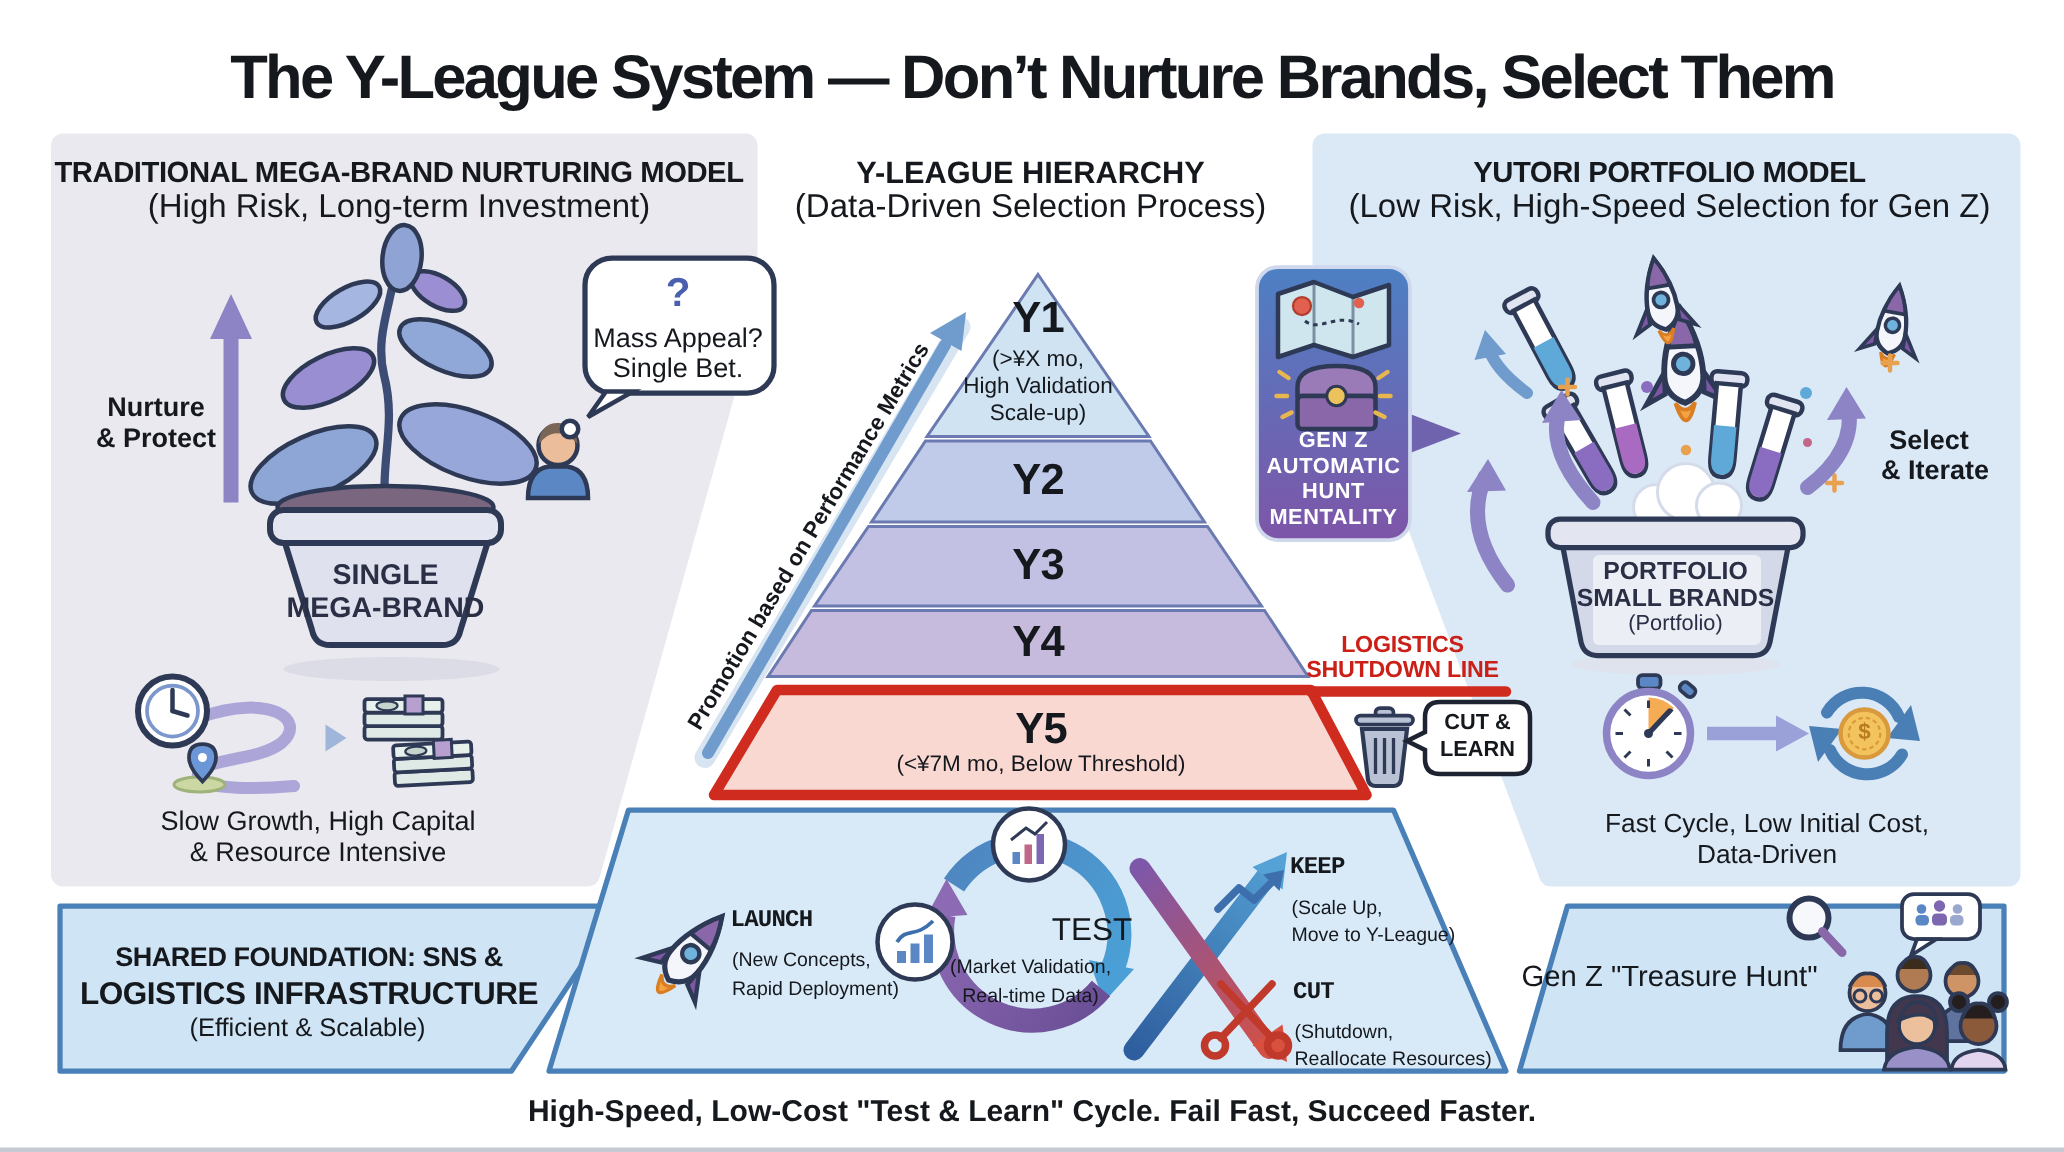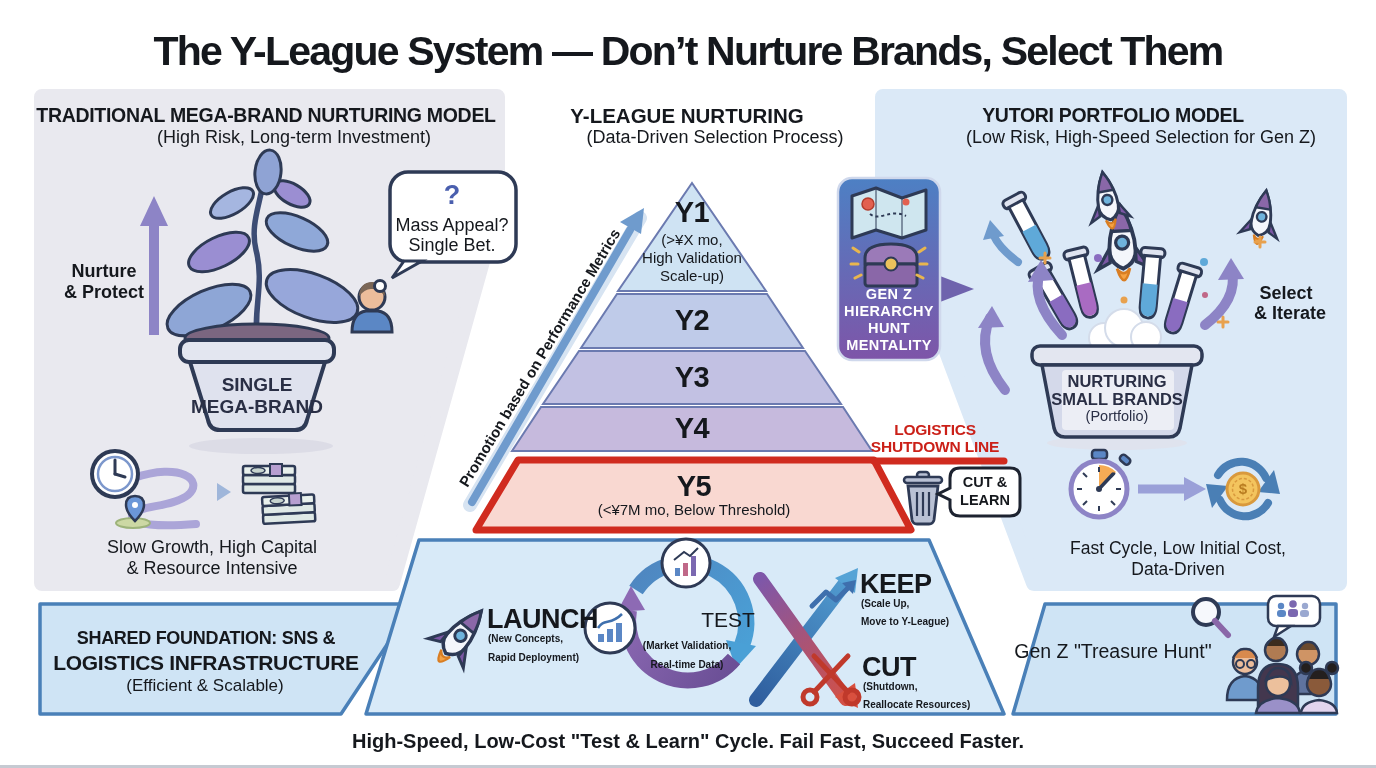--- a/index.html
+++ b/index.html
@@ -2,30 +2,30 @@
 <html><head>
 <meta charset="utf-8">
 <style>
   html,body{margin:0;padding:0;background:#ffffff;font-family:"Liberation Sans",sans-serif;}
   #stage{position:relative;width:1376px;height:768px;background:#ffffff;overflow:hidden;}
   #bg{position:absolute;left:0;top:0;}
   .tc{position:absolute;transform:translate(-50%,-50%);white-space:nowrap;text-align:center;color:#15181d;line-height:1.1;}
   .tl{position:absolute;white-space:nowrap;color:#15181d;line-height:1.1;}
   .h1{font-size:41px;font-weight:700;letter-spacing:-1.8px;}
   .ph{font-size:19.5px;font-weight:700;letter-spacing:-0.3px;}
-  .ps{font-size:18px;margin-left:28px;}
+  .ps{font-size:22px;}
   .small{font-size:15px;}
-  .cap{font-size:10px;font-weight:bold;}
+  .cap{font-size:13px;}
   .med{font-size:18px;}
   .ylab{font-size:29px;font-weight:700;letter-spacing:-0.5px;}
   .red{color:#cb2018;font-weight:700;font-size:15.5px;letter-spacing:-0.2px;}
   .bold{font-weight:700;}
   .white{color:#ffffff;}
   .rot{transform:translate(-50%,-50%) rotate(-59deg);font-size:15px;font-weight:700;}
-  .biglab{font-size:27px;font-weight:700;letter-spacing:-0.5px;}
+  .biglab{font-size:16px;font-weight:700;letter-spacing:-0.5px;font-family:Liberation Mono, monospace;}
   .bluetxt{color:#4a5fae;}
   .bottomedge{position:absolute;left:0;bottom:0;width:100%;height:3px;background:#c6cad2;}
 </style>
 </head>
 <body>
 
 <div id="stage">
 
 <svg id="bg" width="1376" height="768" viewBox="0 0 1376 768">
   <defs>
@@ -353,21 +353,21 @@
 <div class="tc med" style="left:104px;top:272px;font-weight:600">Nurture</div>
 <div class="tc med" style="left:104px;top:293px;font-weight:600">&amp; Protect</div>
 <div class="tc bold bluetxt" style="left:452px;top:196px;font-size:27px">?</div>
 <div class="tc med" style="left:452px;top:226px">Mass Appeal?</div>
 <div class="tc med" style="left:452px;top:246px">Single Bet.</div>
 <div class="tc bold" style="left:257px;top:385px;font-size:19px;color:#2a2f45">SINGLE</div>
 <div class="tc bold" style="left:257px;top:407px;font-size:19px;color:#2a2f45">MEGA-BRAND</div>
 <div class="tc med" style="left:212px;top:548px">Slow Growth, High Capital</div>
 <div class="tc med" style="left:212px;top:569px">&amp; Resource Intensive</div>
 
-<div class="tc" style="left:687px;top:116px;font-size:20.5px;font-weight:700">Y-LEAGUE NURTURING</div>
+<div class="tc" style="left:687px;top:116px;font-size:20.5px;font-weight:700">Y-LEAGUE HIERARCHY</div>
 <div class="tc ps" style="left:687px;top:138px">(Data-Driven Selection Process)</div>
 <div class="tc rot" style="left:540px;top:358px">Promotion based on Performance Metrics</div>
 
 <div class="tc ylab" style="left:692px;top:213px">Y1</div>
 <div class="tc small" style="left:692px;top:240px">(&gt;¥X mo,</div>
 <div class="tc small" style="left:692px;top:258px">High Validation</div>
 <div class="tc small" style="left:692px;top:276px">Scale-up)</div>
 <div class="tc ylab" style="left:692px;top:321px">Y2</div>
 <div class="tc ylab" style="left:692px;top:378px">Y3</div>
 <div class="tc ylab" style="left:692px;top:429px">Y4</div>
@@ -375,24 +375,24 @@
 <div class="tc small" style="left:694px;top:510px">(&lt;¥7M mo, Below Threshold)</div>
 
 <div class="tc red" style="left:935px;top:430px">LOGISTICS</div>
 <div class="tc red" style="left:935px;top:447px">SHUTDOWN LINE</div>
 <div class="tc bold" style="left:985px;top:483px;font-size:14.5px">CUT &amp;</div>
 <div class="tc bold" style="left:985px;top:501px;font-size:14.5px">LEARN</div>
 
 <div class="tc ph" style="left:1113px;top:116px">YUTORI PORTFOLIO MODEL</div>
 <div class="tc ps" style="left:1113px;top:138px">(Low Risk, High-Speed Selection for Gen Z)</div>
 <div class="tc bold white" style="left:889px;top:295px;font-size:14.5px;letter-spacing:.4px">GEN Z</div>
-<div class="tc bold white" style="left:889px;top:312px;font-size:14.5px;letter-spacing:.4px">HIERARCHY</div>
+<div class="tc bold white" style="left:889px;top:312px;font-size:14.5px;letter-spacing:.4px">AUTOMATIC</div>
 <div class="tc bold white" style="left:889px;top:329px;font-size:14.5px;letter-spacing:.4px">HUNT</div>
 <div class="tc bold white" style="left:889px;top:346px;font-size:14.5px;letter-spacing:.4px">MENTALITY</div>
-<div class="tc bold" style="left:1117px;top:381px;font-size:16.5px;color:#2a2f45">NURTURING</div>
+<div class="tc bold" style="left:1117px;top:381px;font-size:16.5px;color:#2a2f45">PORTFOLIO</div>
 <div class="tc bold" style="left:1117px;top:399px;font-size:16.5px;color:#2a2f45">SMALL BRANDS</div>
 <div class="tc" style="left:1117px;top:417px;font-size:14.5px;color:#2a2f45">(Portfolio)</div>
 <div class="tc med" style="left:1286px;top:294px;font-weight:600">Select</div>
 <div class="tc med" style="left:1290px;top:314px;font-weight:600">&amp; Iterate</div>
 <div class="tc" style="left:1178px;top:549px;font-size:17.5px">Fast Cycle, Low Initial Cost,</div>
 <div class="tc" style="left:1178px;top:570px;font-size:17.5px">Data-Driven</div>
 <div class="tc bold" style="left:1243px;top:489px;font-size:15px;color:#b97c20">$</div>
 
 <div class="tc bold" style="left:206px;top:639px;font-size:18px;letter-spacing:-0.3px">SHARED FOUNDATION: SNS &amp;</div>
 <div class="tc bold" style="left:206px;top:663px;font-size:21px;letter-spacing:-0.3px">LOGISTICS INFRASTRUCTURE</div>

